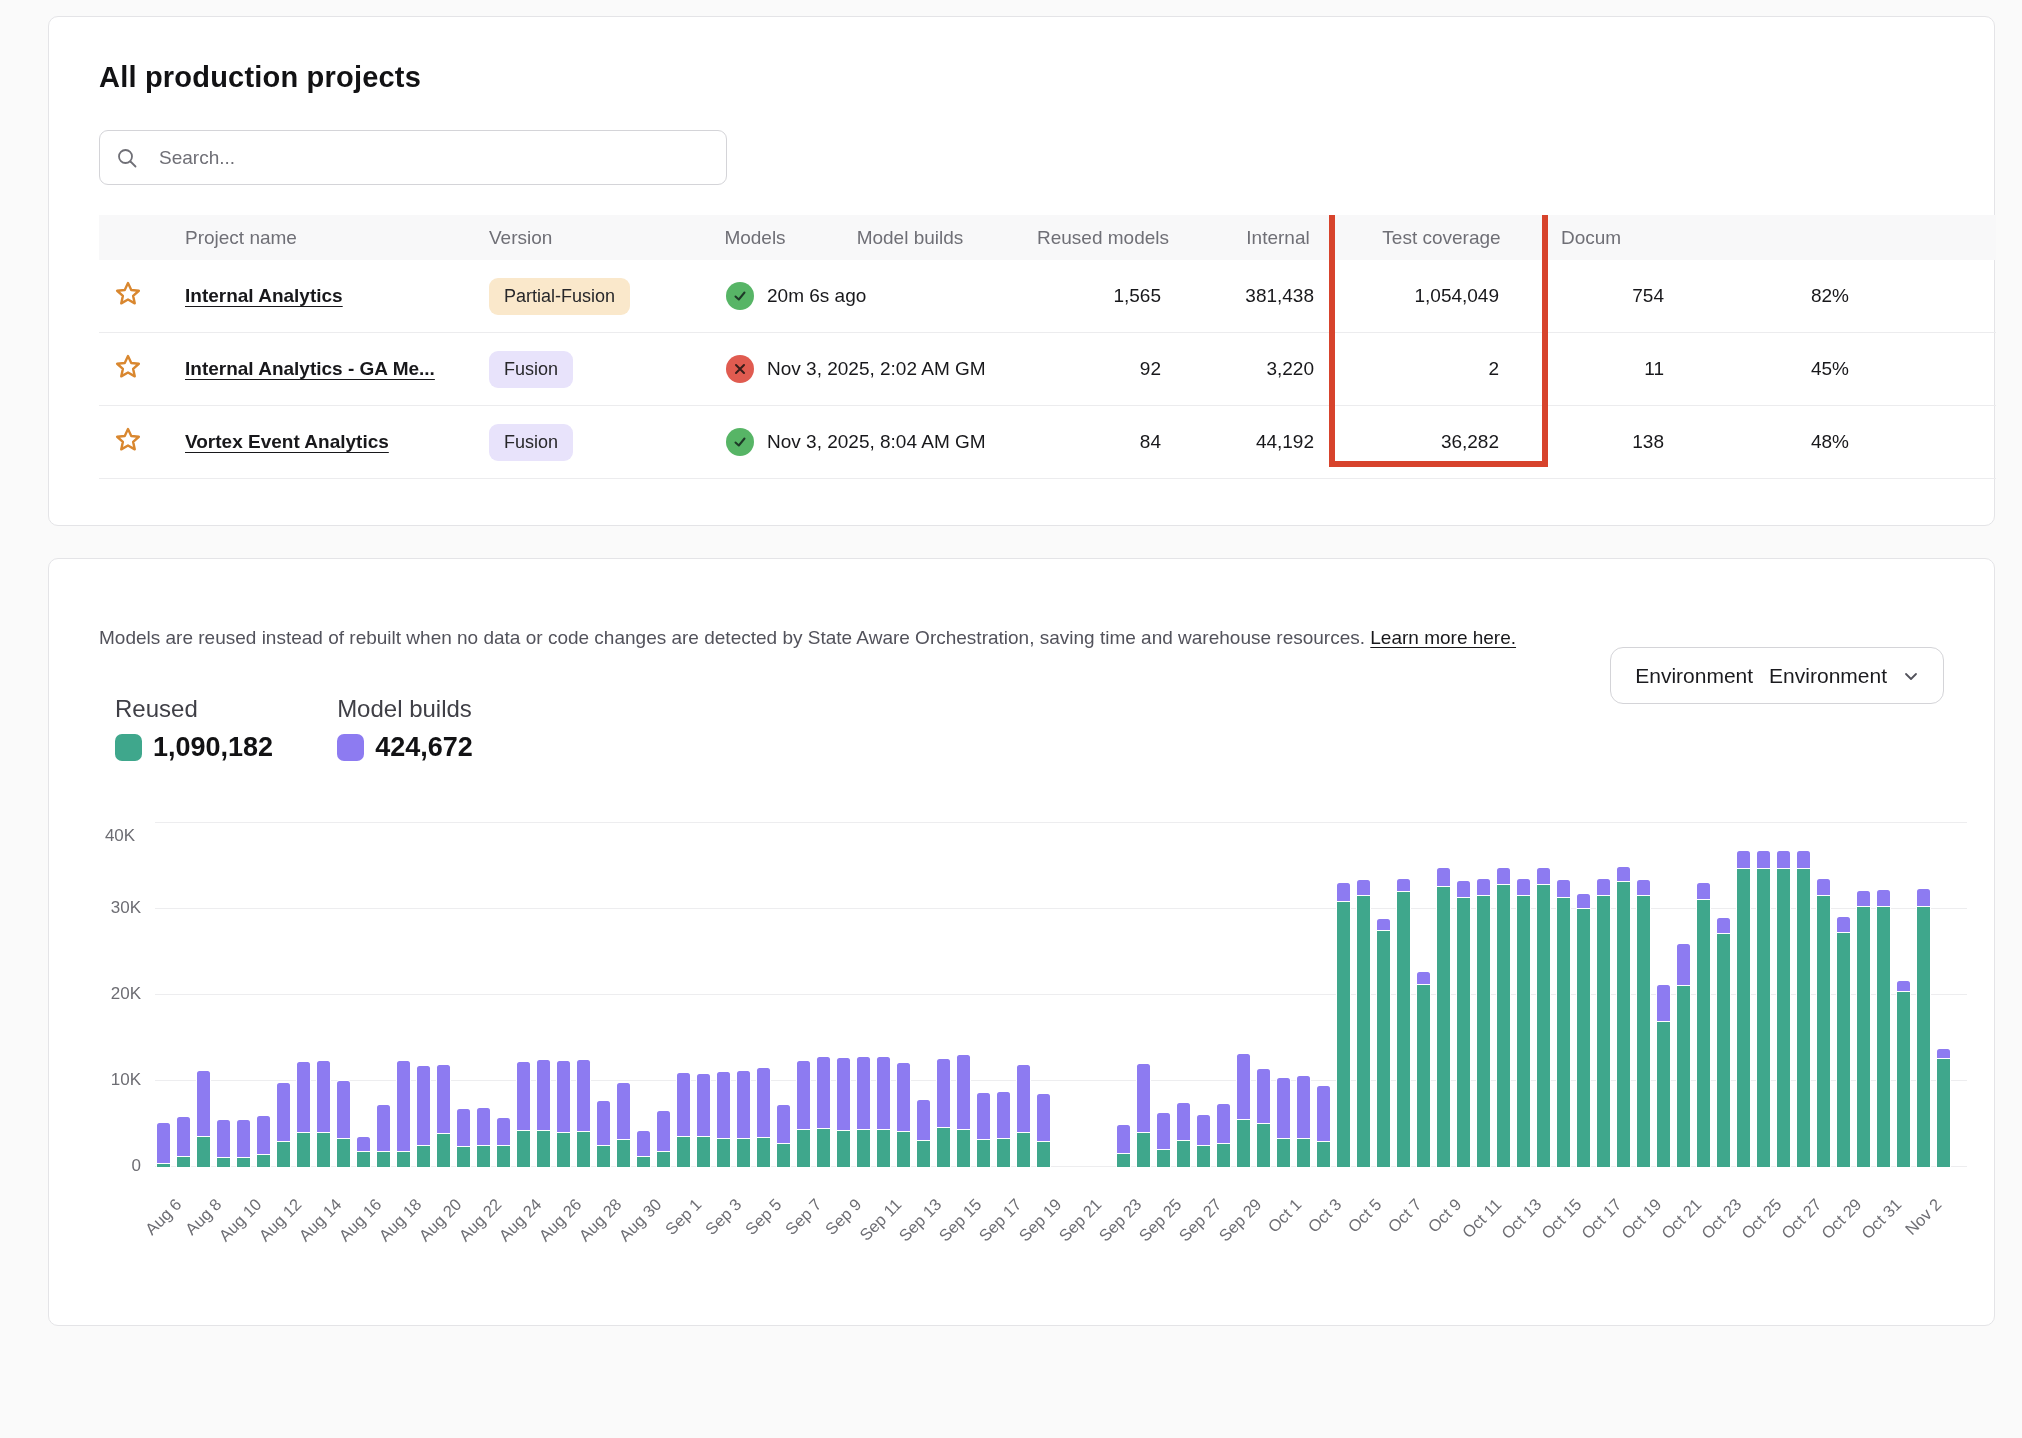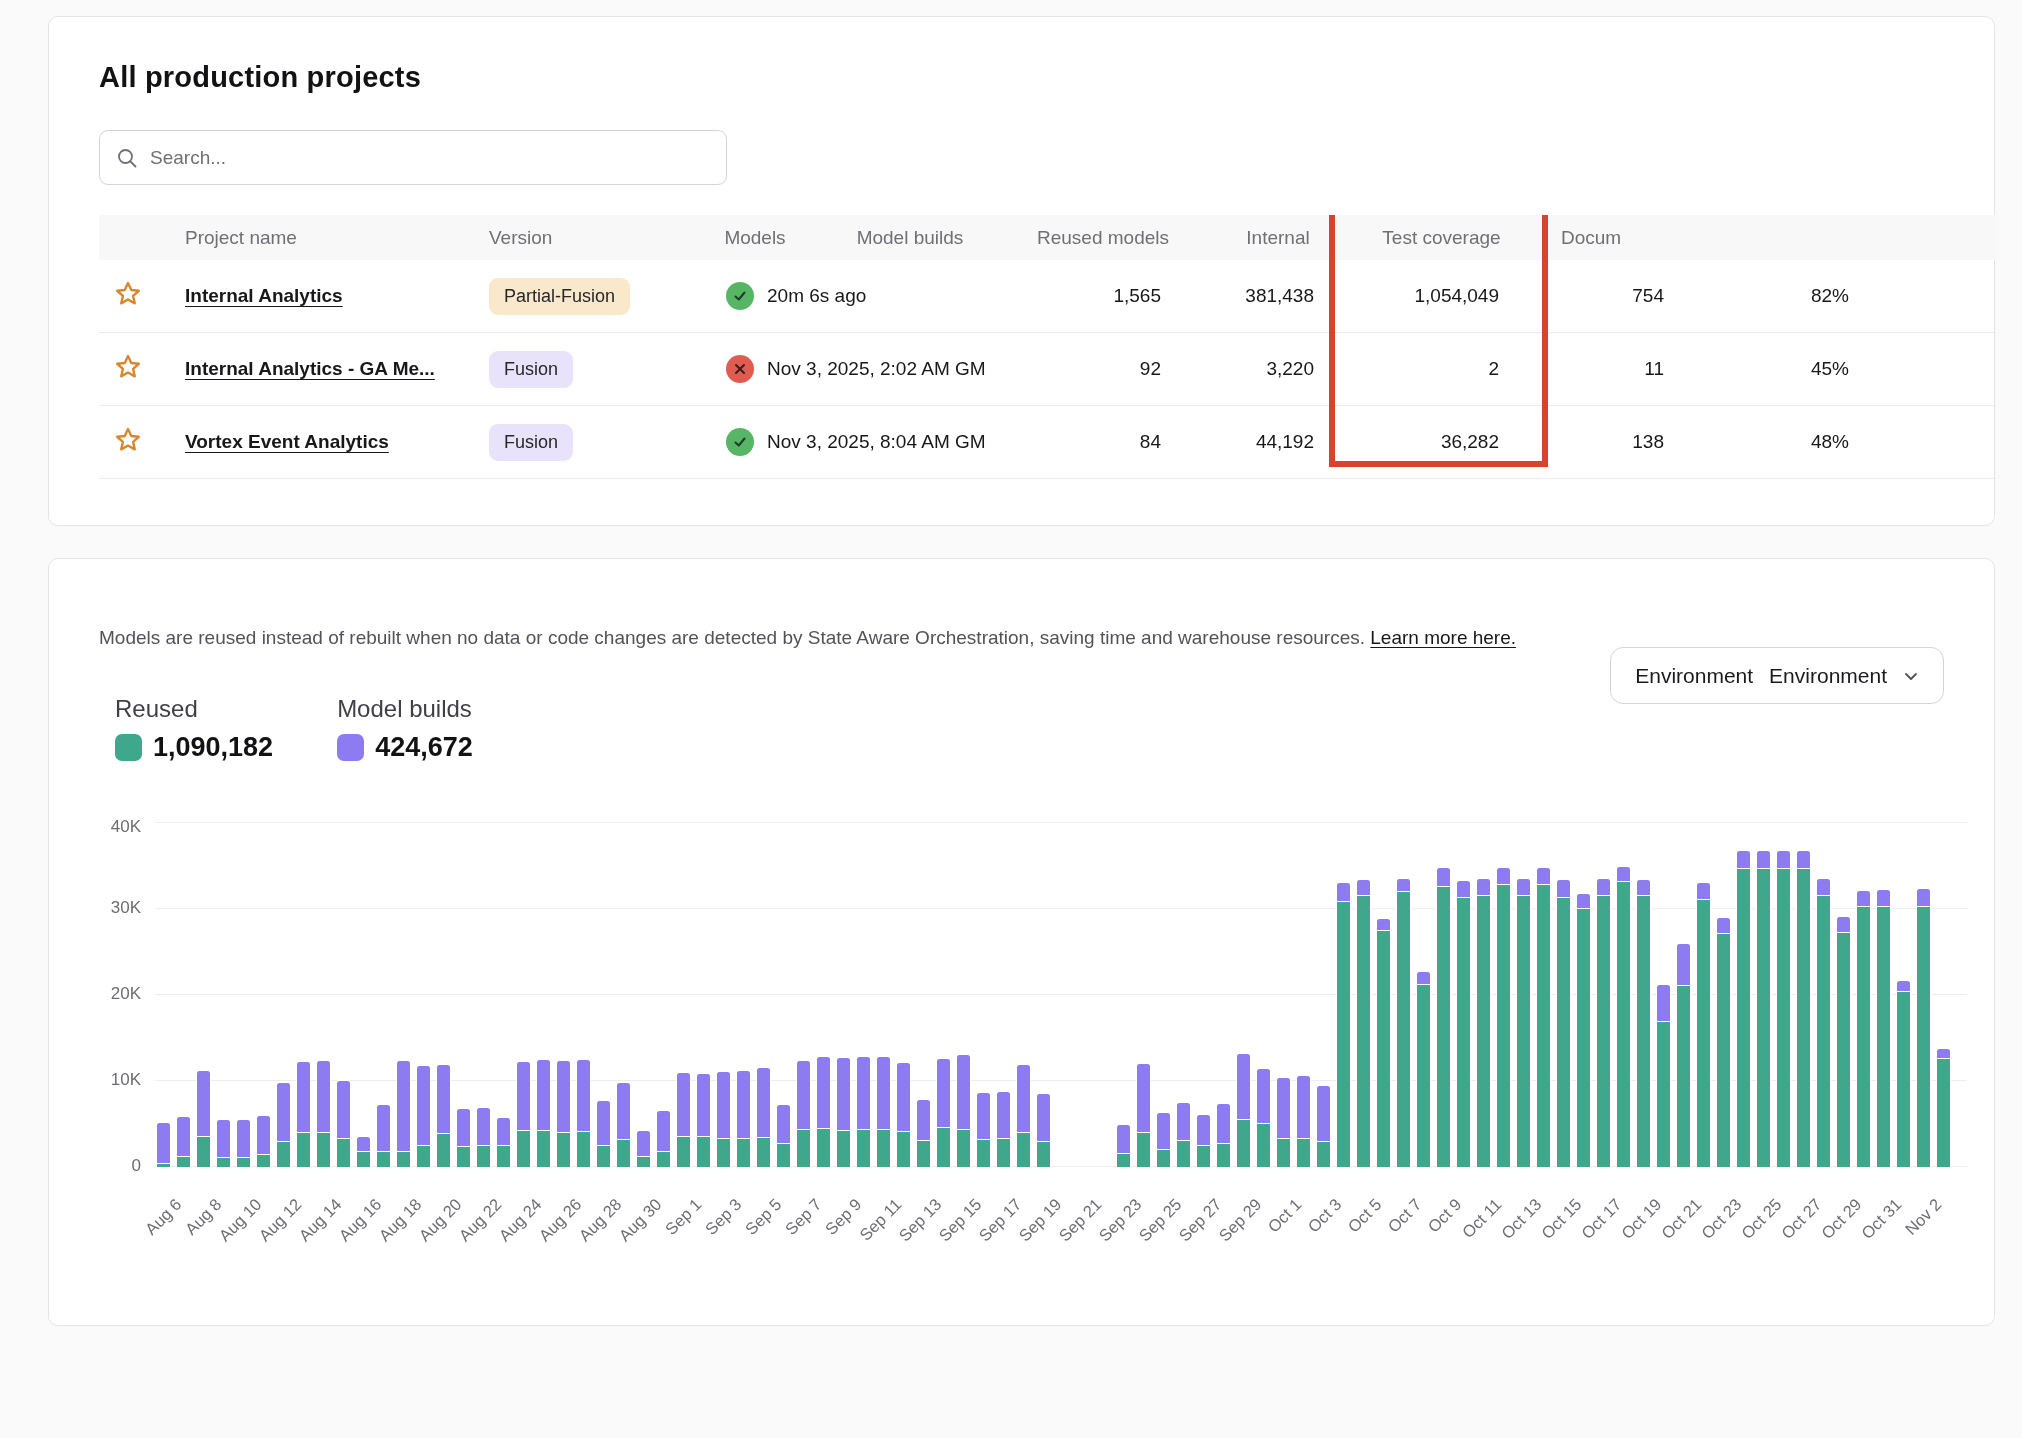--- a/index.html
+++ b/index.html
@@ -10,21 +10,21 @@
   #projects-card { margin-top:16px; padding:44px 0 46px 50px; }
   #builds-card   { margin-top:32px; padding:54px 50px 28px 50px; height:768px; }
 
   .card-title { font-size:29px; font-weight:700; color:#121214; letter-spacing:.2px; }
   .card-sub   { font-size:19px; color:#52525b; margin-top:14px; }
 
   
   .search-box { margin-top:36px; width:628px; height:55px; border:1px solid #d4d4d8;
                 border-radius:9px; display:flex; align-items:center; padding:0 16px; background:#fff; }
   .search-box input { border:none; outline:none; font-size:19px; color:#8b5cf6; flex:1;
-                      margin-left:12px; font-family:"Liberation Sans", sans-serif; background:transparent; }
+                      margin-left:21px; font-family:"Liberation Sans", sans-serif; background:transparent; }
   .search-box input::placeholder { color:#6f6f76; }
 
   
   .table-wrap { position:relative; margin-top:30px; width:1897px; overflow:hidden; }
   .trow { display:flex; align-items:center; }
   .thead { height:45px; background:#f8f8f9; color:#6f6f76; font-size:19px; }
   .tbody-row { height:73px; border-bottom:1px solid #ececee; font-size:19px; }
   .cell { flex:none; white-space:nowrap; overflow:hidden; }
   .c-star   { width:58px;  display:flex; justify-content:center; }
   .c-name   { width:292px; padding-left:28px; }
@@ -208,21 +208,21 @@
       </div>
     </div>
   </div>
 
   <div class="chart">
     <div id="ylabels">
         <div class="ylab" style="top: 353px;">0</div>
         <div class="ylab" style="top: 267px;">10K</div>
         <div class="ylab" style="top: 181px;">20K</div>
         <div class="ylab" style="top: 95px;">30K</div>
-        <div class="ylab" style="top: 14px;">40K</div>
+        <div class="ylab" style="top: 23px; text-align: center;">40K</div>
       </div>
     <div class="plot" id="plot">
       <div id="gridlines">
           <div class="gridline" style="bottom: 0px;"></div>
           <div class="gridline" style="bottom: 86px;"></div>
           <div class="gridline" style="bottom: 172px;"></div>
           <div class="gridline" style="bottom: 258px;"></div>
           <div class="gridline" style="bottom: 344px;"></div>
         </div>
       <div class="bars" id="bars">

